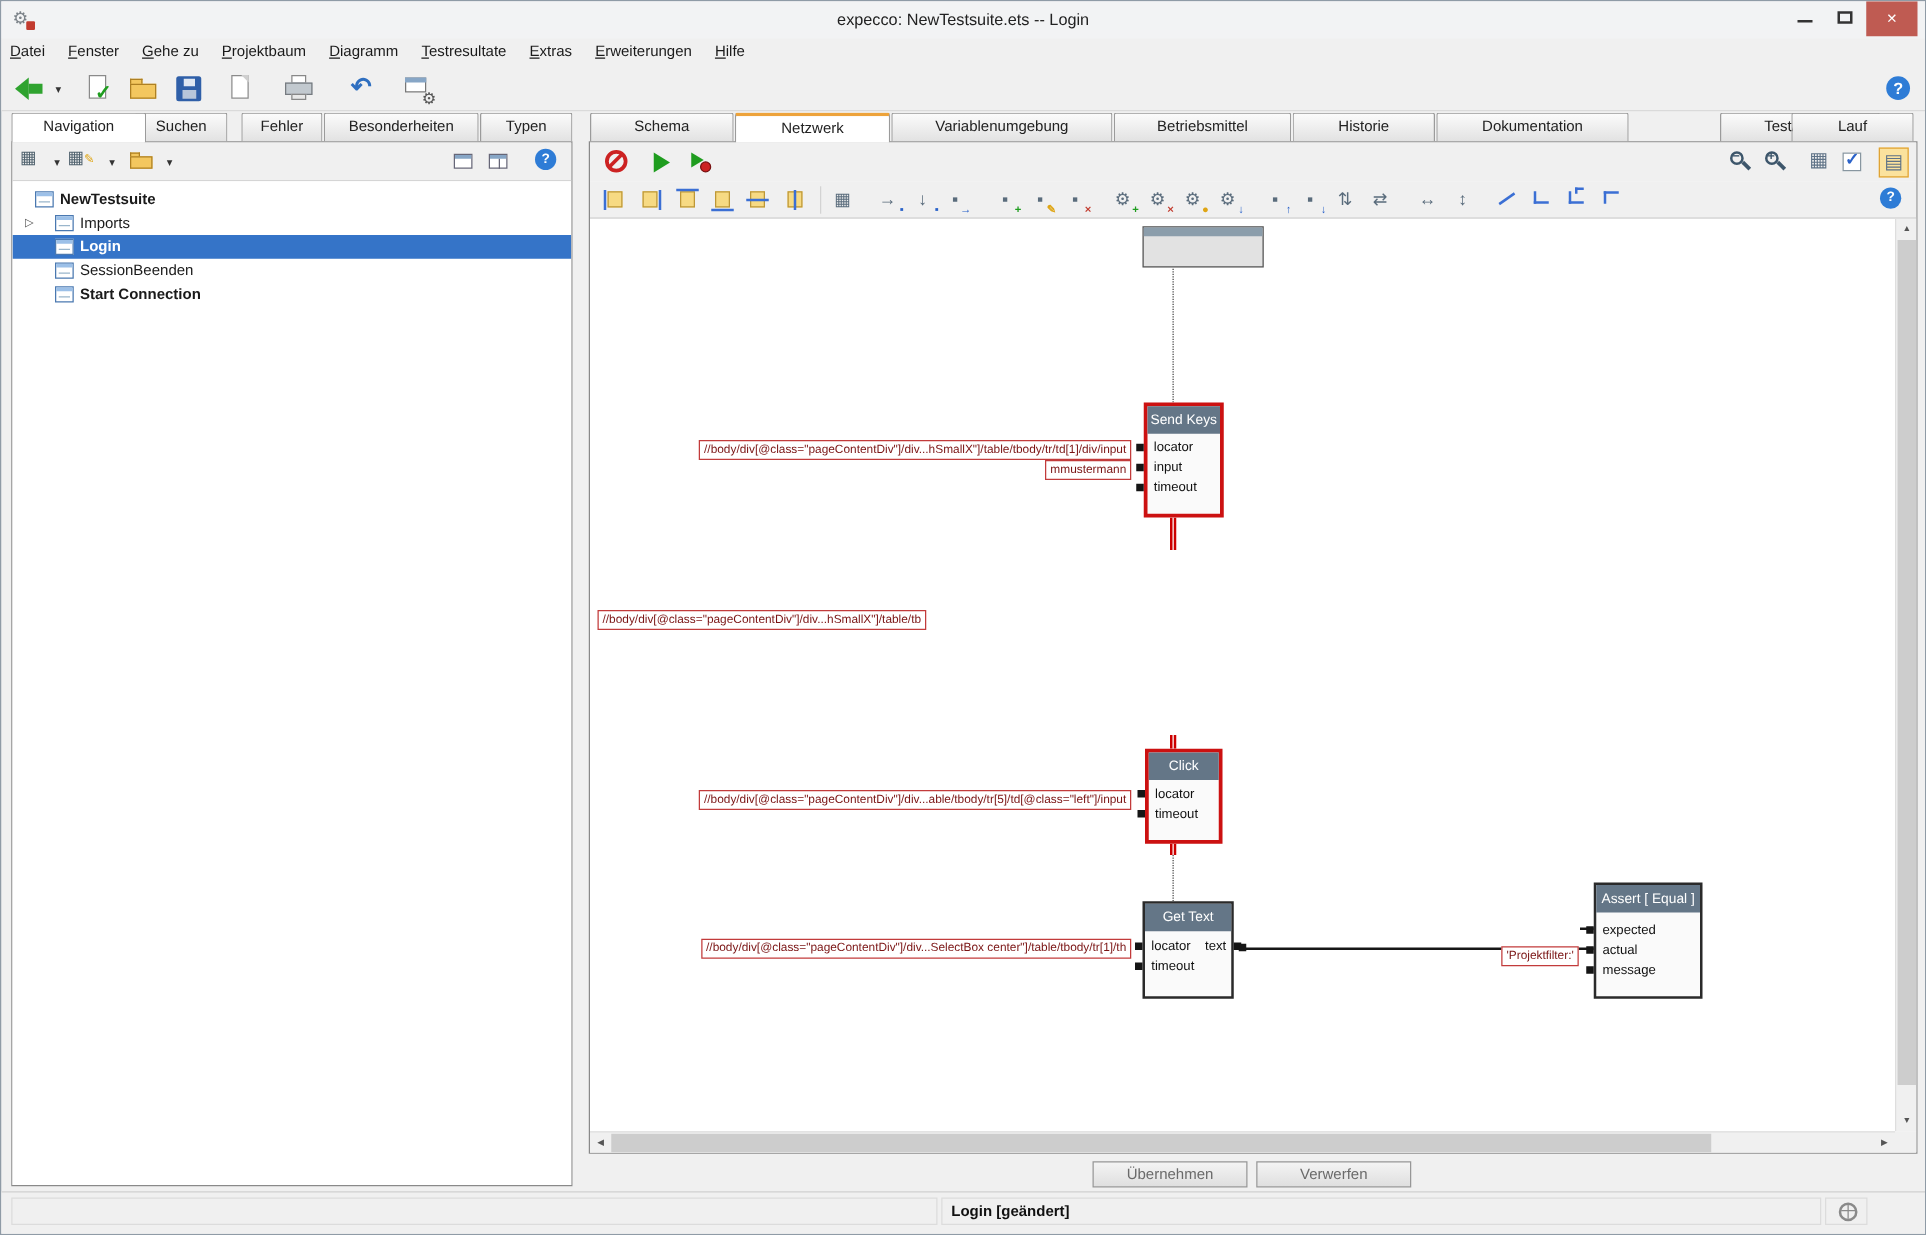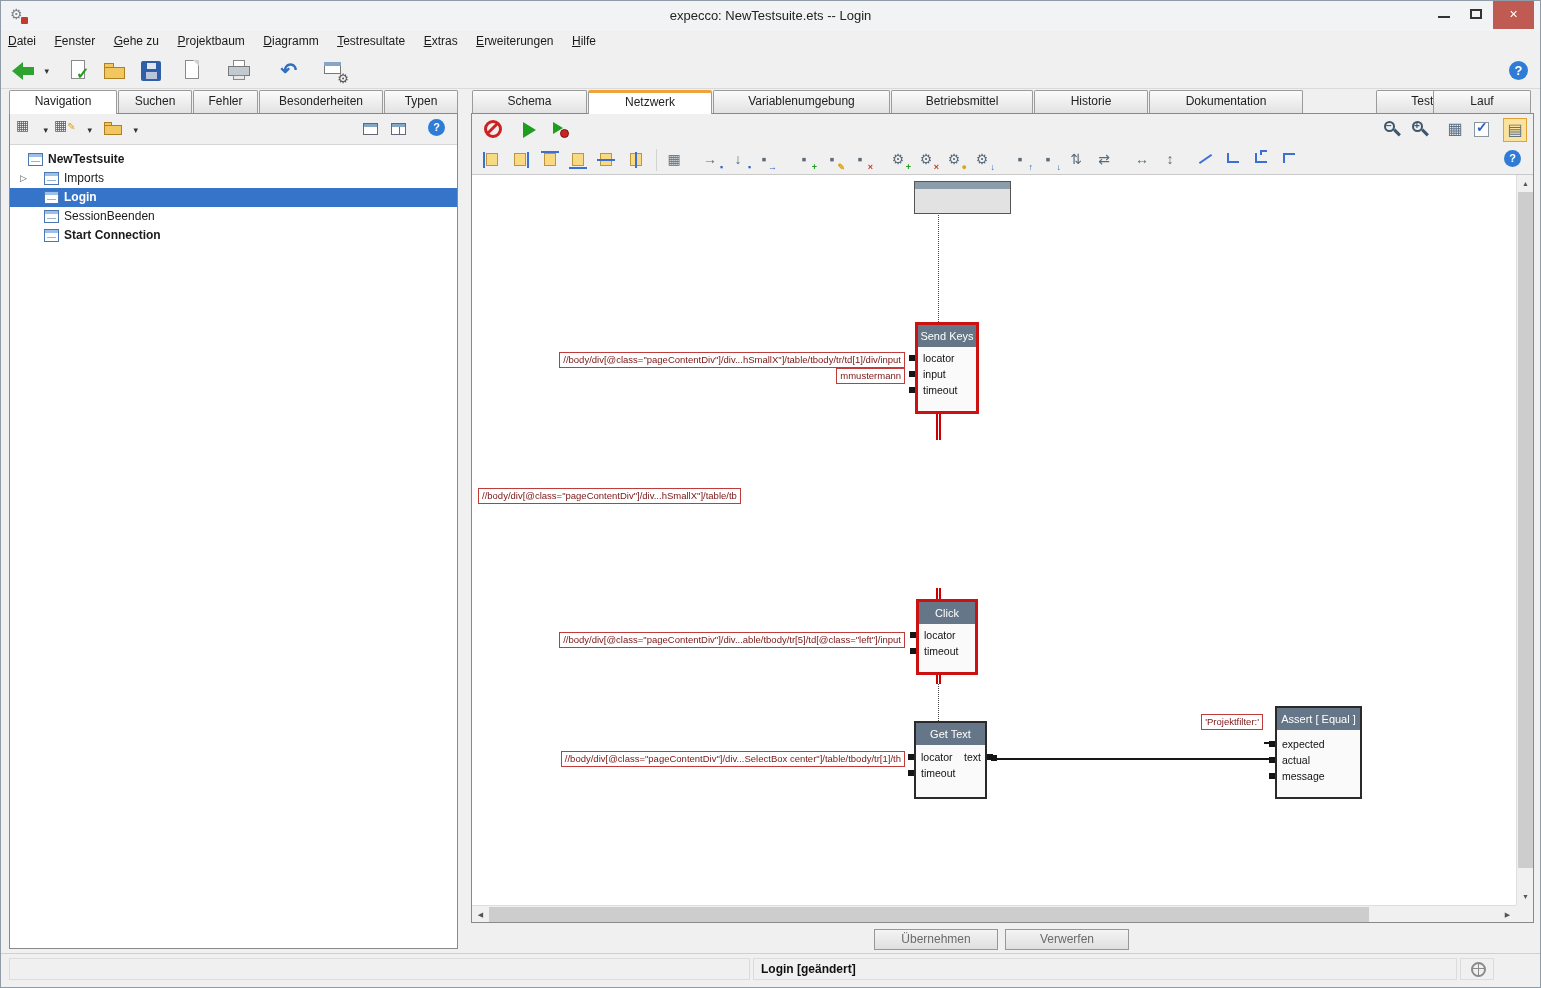--- a/index.html
+++ b/index.html
@@ -209,21 +209,21 @@
     </div>
     <div class="tbtn" style="left:320px">
       <div class="gearwin-rect"></div>
       <div class="gearwin-bar"></div>
       <span class="gearwin-g">⚙</span>
     </div>
     <div class="helpbtn" style="position:absolute;right:12px;top:8px">?</div>
   </div>
 
   <div class="tab active" style="left:8px;width:108px">Navigation</div>
-  <div class="tab" style="left:117px;width:74px">Suchen</div>
+  <div class="tab" style="left:107px;width:74px">Suchen</div>
   <div class="tab" style="left:192px;width:65px">Fehler</div>
   <div class="tab" style="left:258px;width:124px">Besonderheiten</div>
   <div class="tab" style="left:383px;width:74px">Typen</div>
 
   <div class="tab" style="left:471px;width:115px">Schema</div>
   <div class="tab active accent" style="left:587px;width:124px">Netzwerk</div>
   <div class="tab" style="left:712px;width:177px">Variablenumgebung</div>
   <div class="tab" style="left:890px;width:142px">Betriebsmittel</div>
   <div class="tab" style="left:1033px;width:114px">Historie</div>
   <div class="tab" style="left:1148px;width:154px">Dokumentation</div>
@@ -444,21 +444,21 @@
           </div>
           <div class="brow"><span class="pin-in" style="left:-8px"></span><span>timeout</span></div>
         </div>
       </div>
 
       <div class="vlabel" style="top:576px;right:628px">//body/div[@class="pageContentDiv"]/div...SelectBox center"]/table/tbody/tr[1]/th</div>
 
       <div class="wire h" style="left:515px;top:583px;width:288px"></div>
       <div class="cnsq" style="left:519px;top:580px"></div>
 
-      <div class="vlabel" style="top:539px;right:270px">'Projektfilter:'</div>
+      <div class="vlabel" style="top:582px;right:270px">'Projektfilter:'</div>
       <div class="wire h" style="left:792px;top:567px;width:11px"></div>
 
       <div class="block" style="left:803px;top:531px;width:87px;height:93px">
         <div class="bhead">Assert [ Equal ]</div>
         <div class="bbody" style="padding-top:6px">
           <div class="brow"><span class="pin-in" style="left:-8px"></span><span>expected</span></div>
           <div class="brow"><span class="pin-in" style="left:-8px"></span><span>actual</span></div>
           <div class="brow"><span class="pin-in" style="left:-8px"></span><span>message</span></div>
         </div>
       </div>

